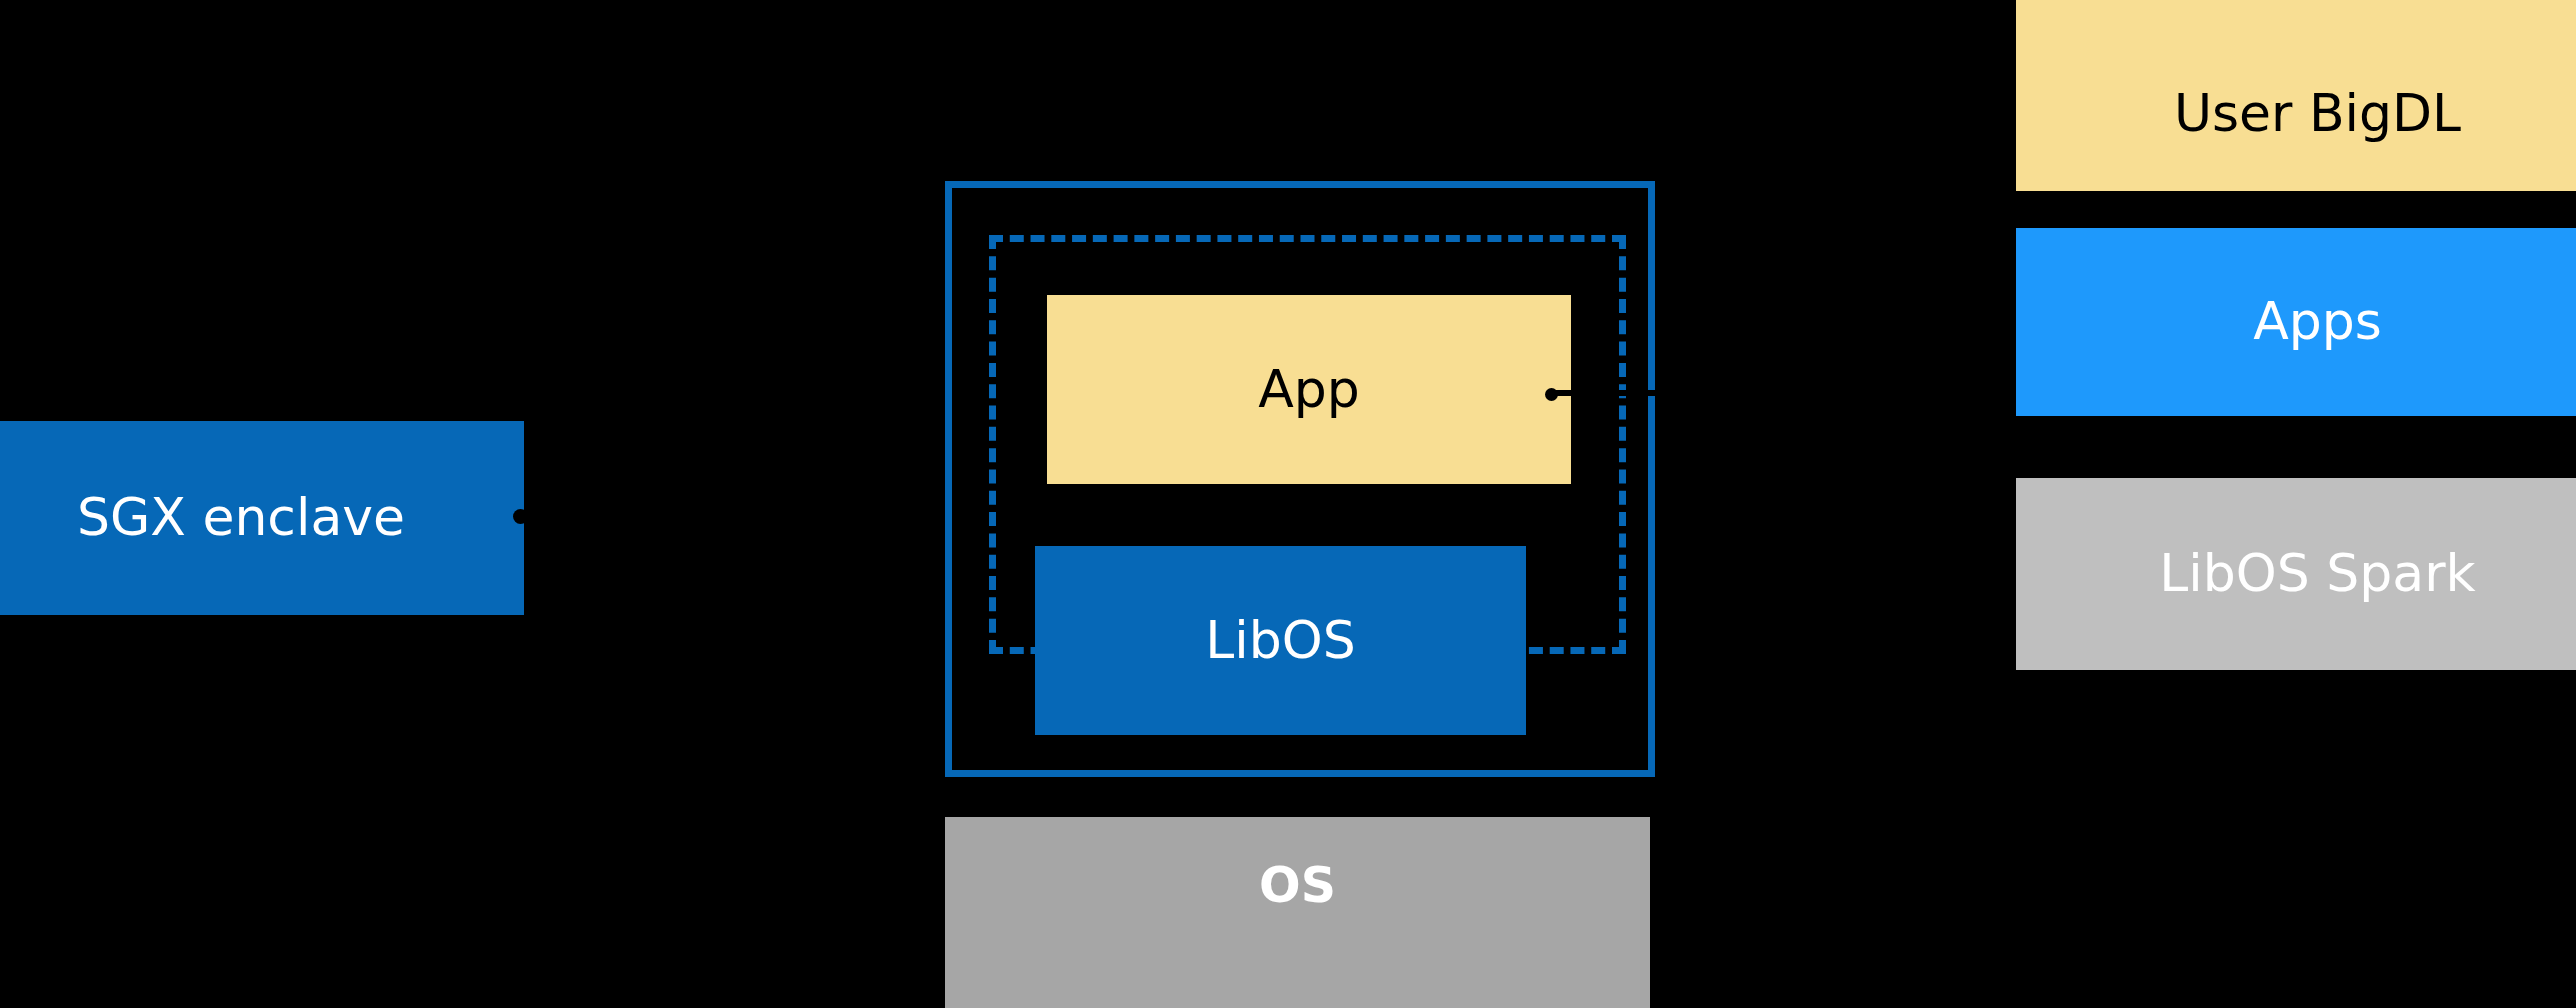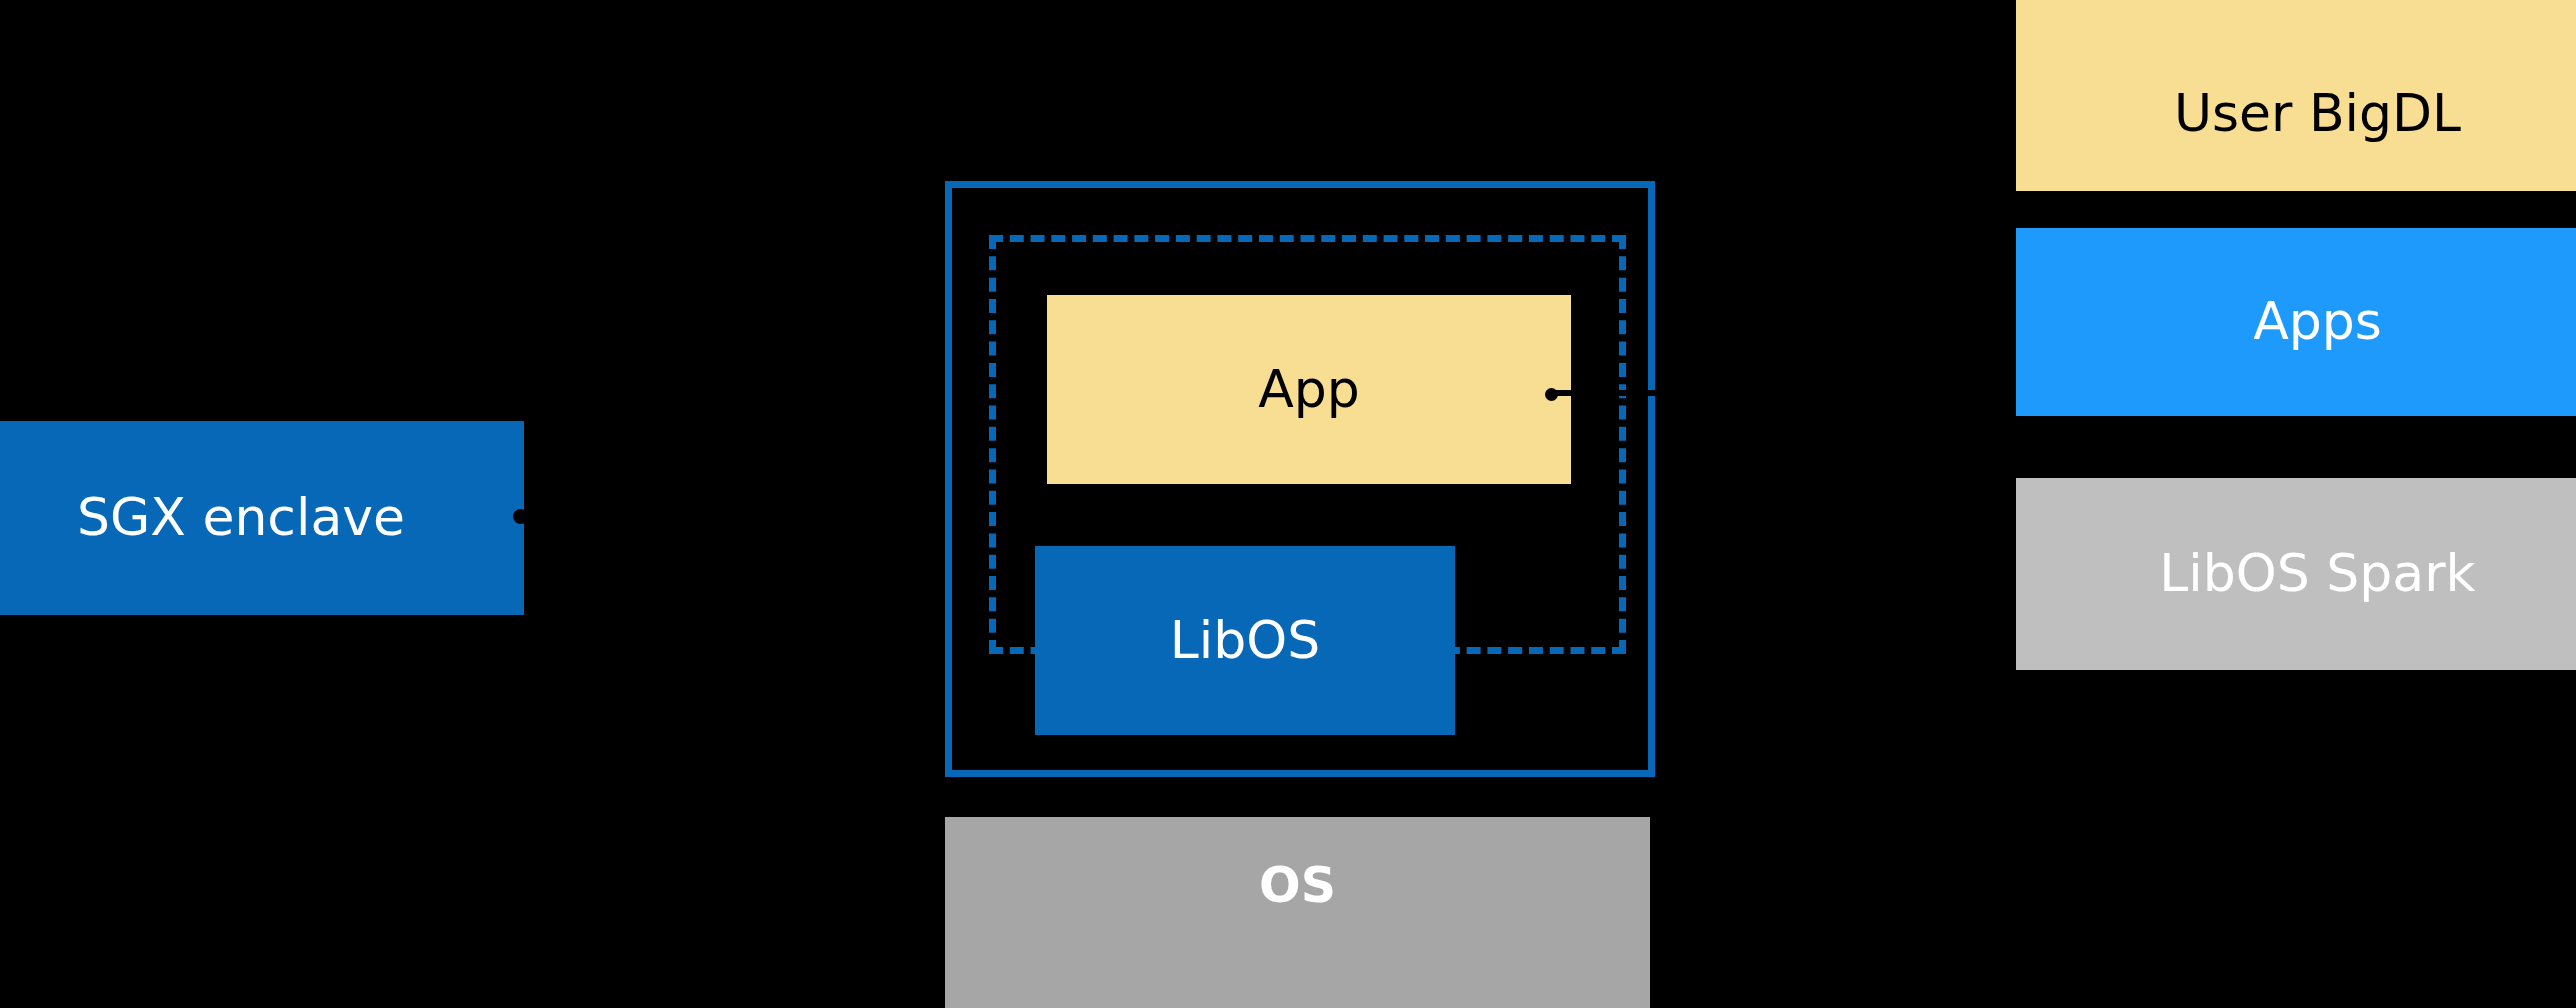--- a/index.html
+++ b/index.html
@@ -49,21 +49,21 @@
   }
   
   #box-app {
     left: 1027px;  top: 295px;  width: 524px;  height: 189px;
     background: #F8DE93;
     color: #000000;
     font-size: 52px;
     margin-left: 20px;
   }
   #box-libos {
-    left: 1035px; top: 546px; width: 420px; height: 189px;
+    left: 1035px; top: 546px; width: 491px; height: 189px;
     background: #0668B7;
     color: #FFFFFF;
     font-size: 52px;
   }
   #box-os {
     left: 945px; top: 817px; width: 705px; height: 226px;
     background: #A6A6A6;
     color: #FFFFFF;
     font-size: 49px;
     font-weight: bold;

